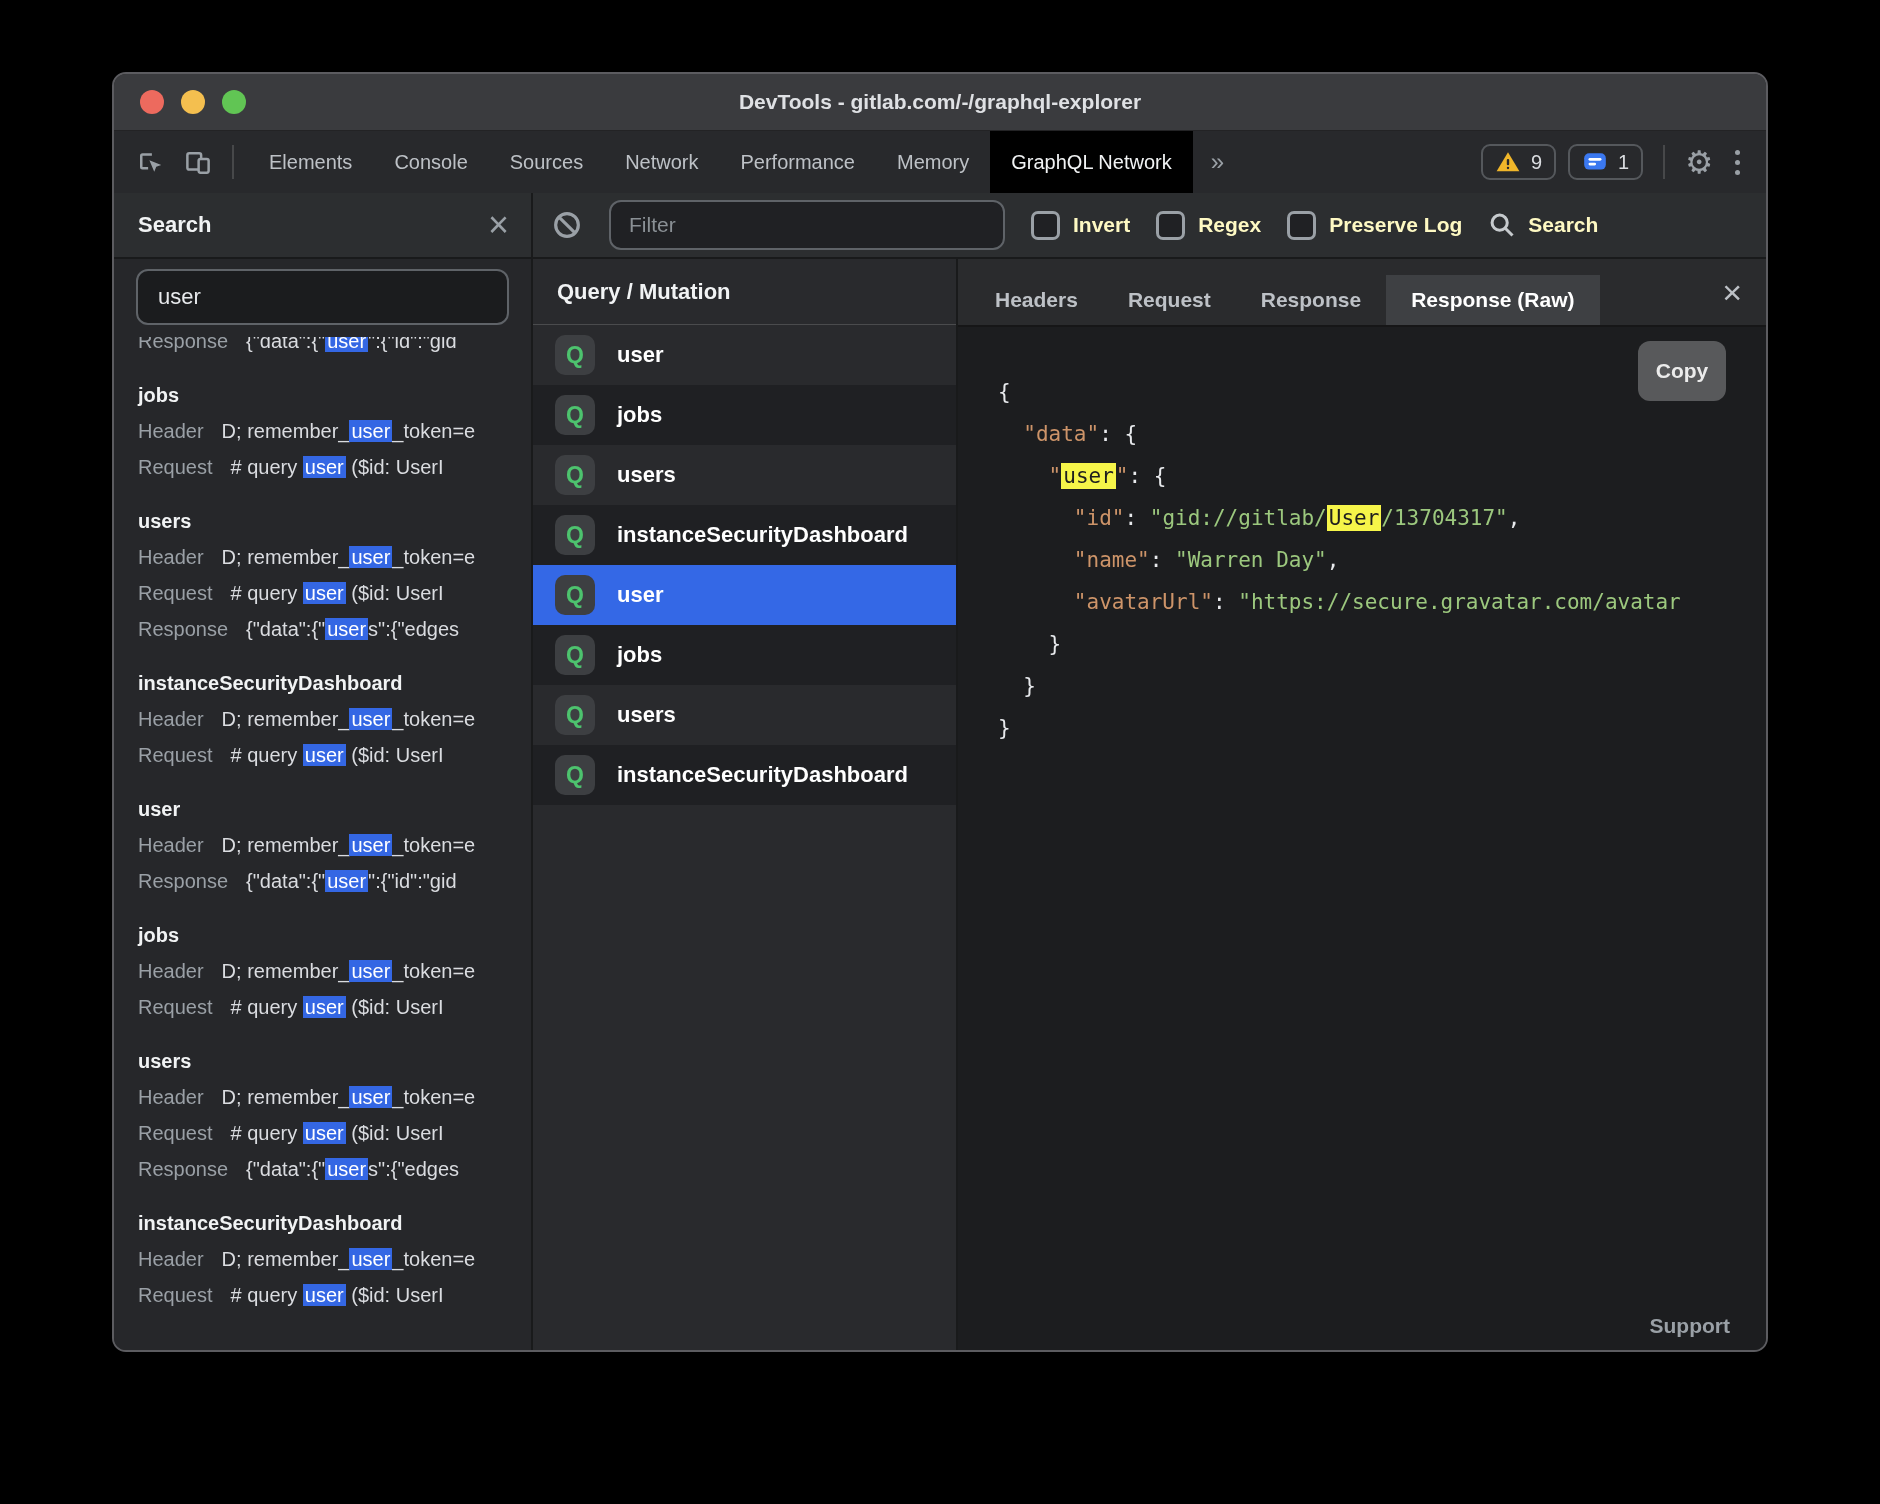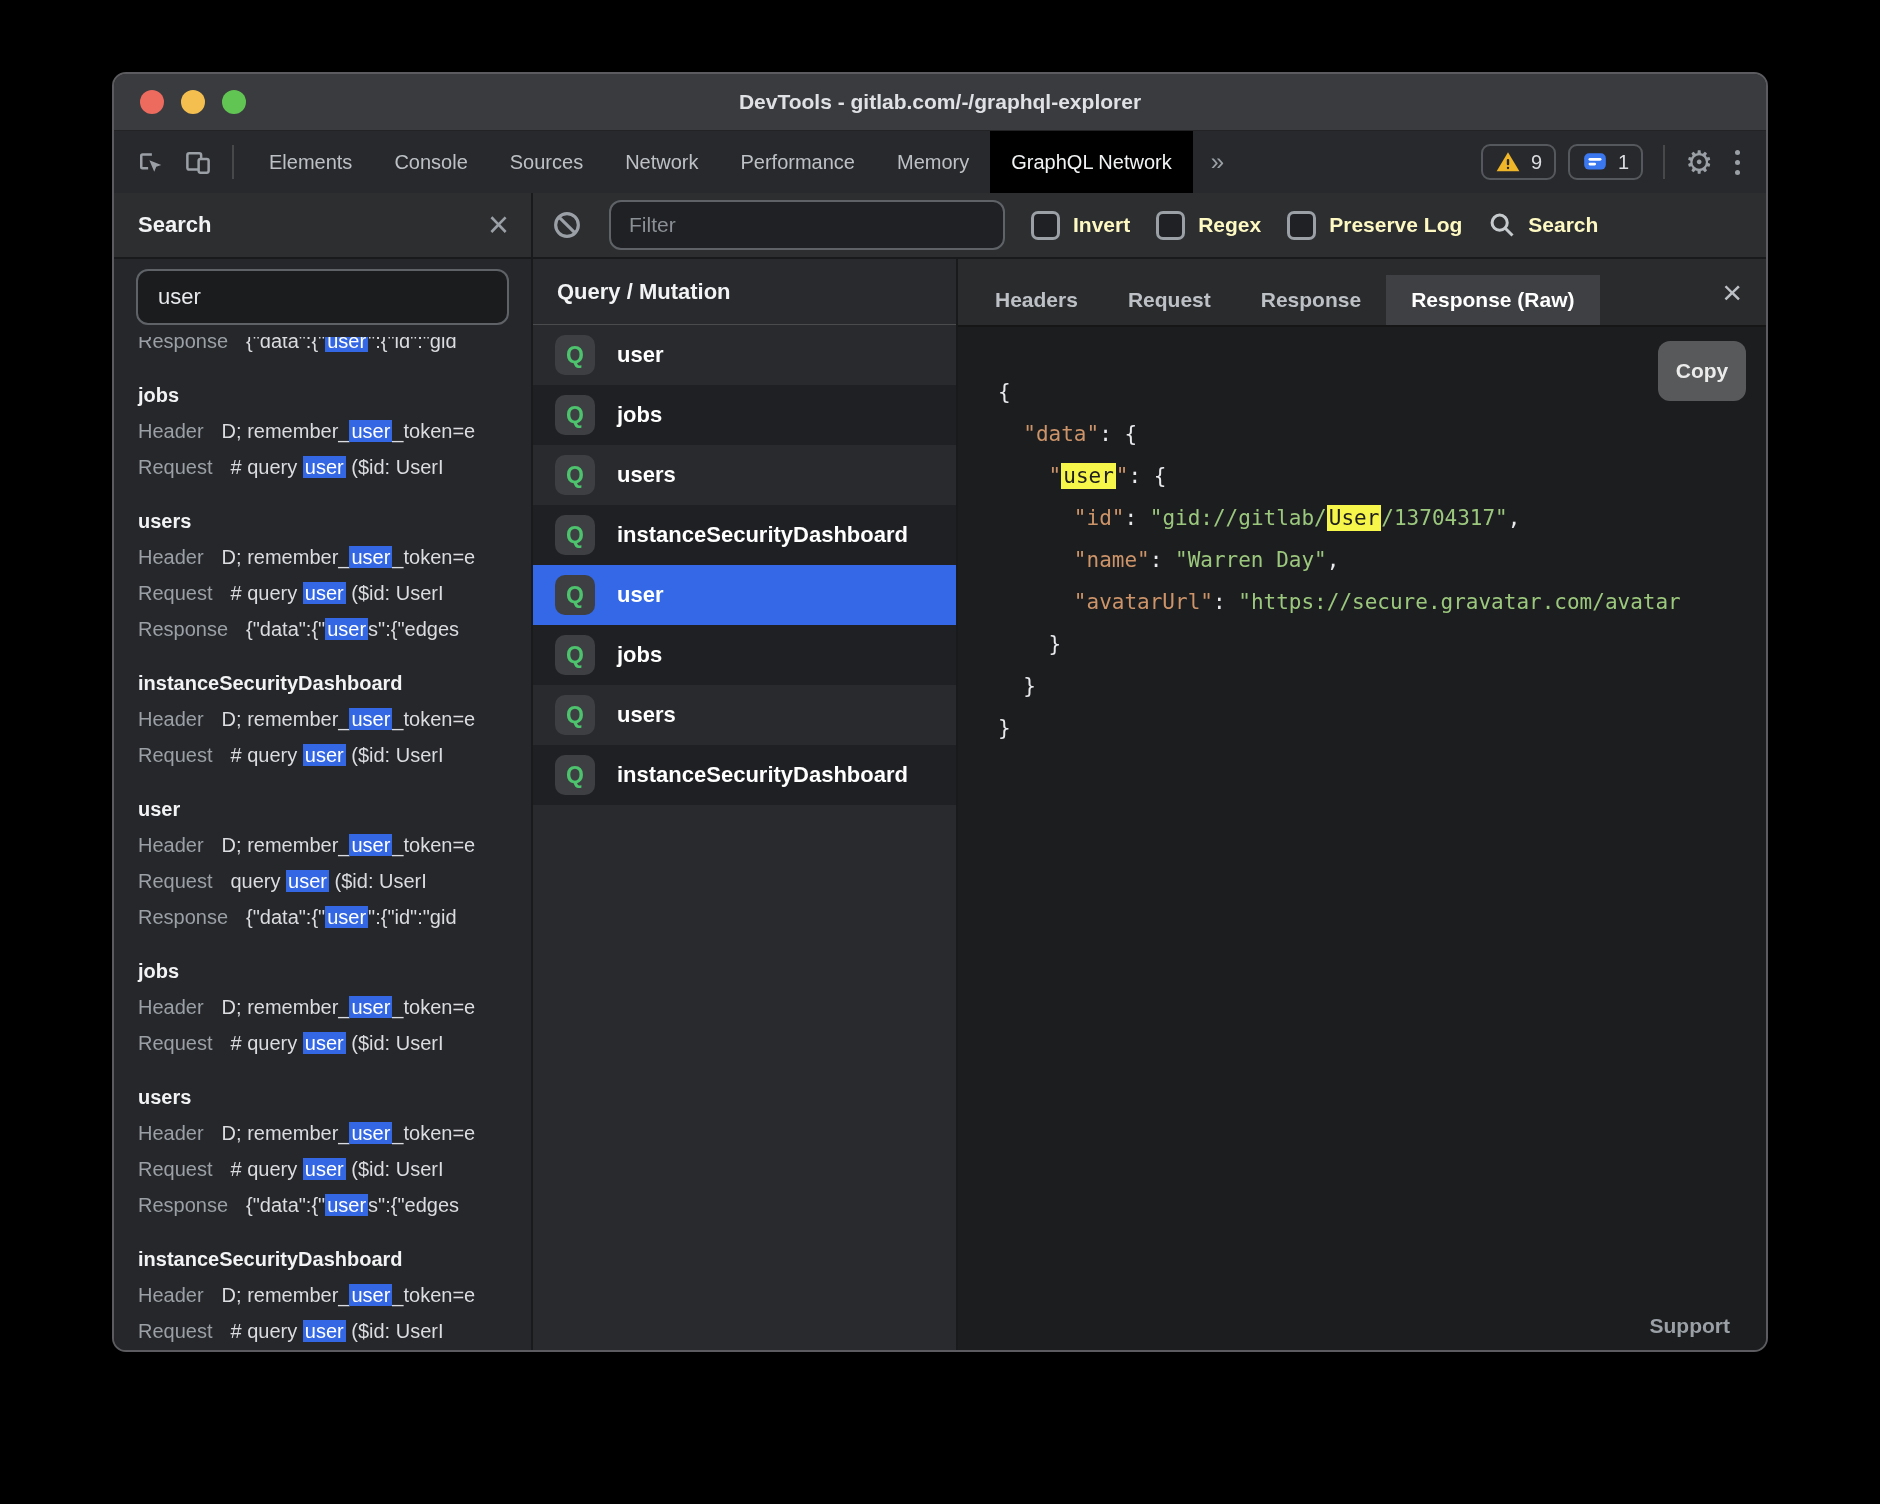--- a/index.html
+++ b/index.html
@@ -73,21 +73,21 @@
   .q-label{font-weight:bold;font-size:22px;color:#fff;white-space:nowrap;}
   .right-col{flex:1;min-width:0;display:flex;flex-direction:column;}
   .resp-tabs{height:66px;flex:0 0 auto;background:#2a2b2d;display:flex;align-items:stretch;
              padding-left:12px;border-bottom:2px solid #161617;}
   .resp-tab{display:flex;align-items:center;padding:0 25px;font-weight:bold;font-size:21px;
             color:#bdc1c6;white-space:nowrap;margin-top:16px;}
   .resp-tab.active{background:#3e4043;color:#fff;}
   .resp-close{margin-left:auto;display:flex;align-items:center;padding-right:24px;
               color:#bdc1c6;font-size:34px;}
   .resp-content{flex:1;background:#1c1d1f;position:relative;overflow:hidden;}
-  .copy-btn{position:absolute;top:14px;right:20px;width:88px;height:60px;background:#58595b;
+  .copy-btn{position:absolute;top:14px;right:40px;width:88px;height:60px;background:#58595b;
             border-radius:12px;color:#ebebeb;font-weight:bold;font-size:21px;
             display:flex;align-items:center;justify-content:center;}
   .json{font-family:"DejaVu Sans Mono",monospace;font-size:21px;line-height:42px;
         padding:44px 0 0 40px;white-space:pre;overflow:hidden;}
   .jp{color:#e8eaed;}
   .jk{color:#cd9469;}
   .jv{color:#9cc87e;}
   .jhl{background:#f6f549;color:#1e1e1e;padding:1px 2px;}
   .support{position:absolute;right:36px;bottom:12px;color:#9aa0a6;font-weight:bold;font-size:21px;}
   svg{display:block;}
@@ -205,21 +205,20 @@
           <div class="res-row"><span class="lbl">Request</span><span class="val"><span># query </span><span class="hl">user</span><span> ($id: UserI</span></span></div>
           <div class="res-title">users</div>
           <div class="res-row"><span class="lbl">Header</span><span class="val"><span>D; remember_</span><span class="hl">user</span><span>_token=e</span></span></div>
           <div class="res-row"><span class="lbl">Request</span><span class="val"><span># query </span><span class="hl">user</span><span> ($id: UserI</span></span></div>
           <div class="res-row"><span class="lbl">Response</span><span class="val"><span>{"data":{"</span><span class="hl">user</span><span>s":{"edges</span></span></div>
           <div class="res-title">instanceSecurityDashboard</div>
           <div class="res-row"><span class="lbl">Header</span><span class="val"><span>D; remember_</span><span class="hl">user</span><span>_token=e</span></span></div>
           <div class="res-row"><span class="lbl">Request</span><span class="val"><span># query </span><span class="hl">user</span><span> ($id: UserI</span></span></div>
           <div class="res-title">user</div>
           <div class="res-row"><span class="lbl">Header</span><span class="val"><span>D; remember_</span><span class="hl">user</span><span>_token=e</span></span></div>
-          <div class="res-row"><span class="lbl">Request</span><span class="val"><span>query </span><span class="hl">user</span><span> ($id: UserI</span></span></div>
           <div class="res-row"><span class="lbl">Response</span><span class="val"><span>{"data":{"</span><span class="hl">user</span><span>":{"id":"gid</span></span></div>
           <div class="res-title">jobs</div>
           <div class="res-row"><span class="lbl">Header</span><span class="val"><span>D; remember_</span><span class="hl">user</span><span>_token=e</span></span></div>
           <div class="res-row"><span class="lbl">Request</span><span class="val"><span># query </span><span class="hl">user</span><span> ($id: UserI</span></span></div>
           <div class="res-title">users</div>
           <div class="res-row"><span class="lbl">Header</span><span class="val"><span>D; remember_</span><span class="hl">user</span><span>_token=e</span></span></div>
           <div class="res-row"><span class="lbl">Request</span><span class="val"><span># query </span><span class="hl">user</span><span> ($id: UserI</span></span></div>
           <div class="res-row"><span class="lbl">Response</span><span class="val"><span>{"data":{"</span><span class="hl">user</span><span>s":{"edges</span></span></div>
           <div class="res-title">instanceSecurityDashboard</div>
           <div class="res-row"><span class="lbl">Header</span><span class="val"><span>D; remember_</span><span class="hl">user</span><span>_token=e</span></span></div>

